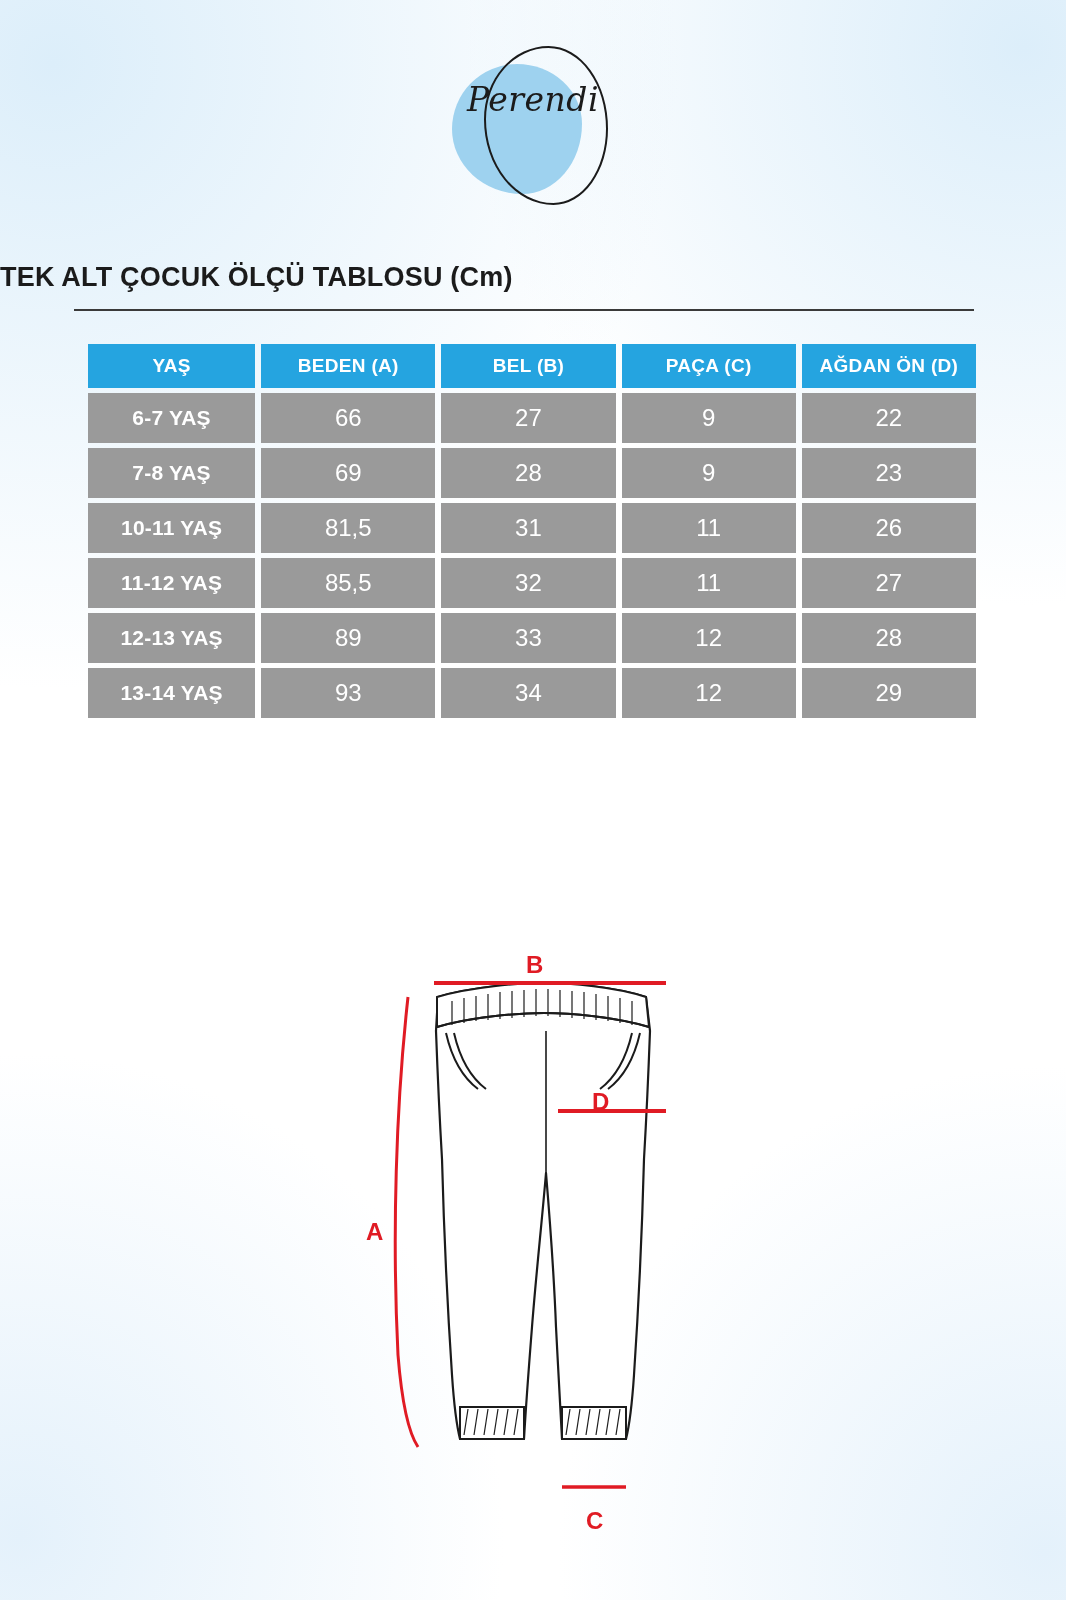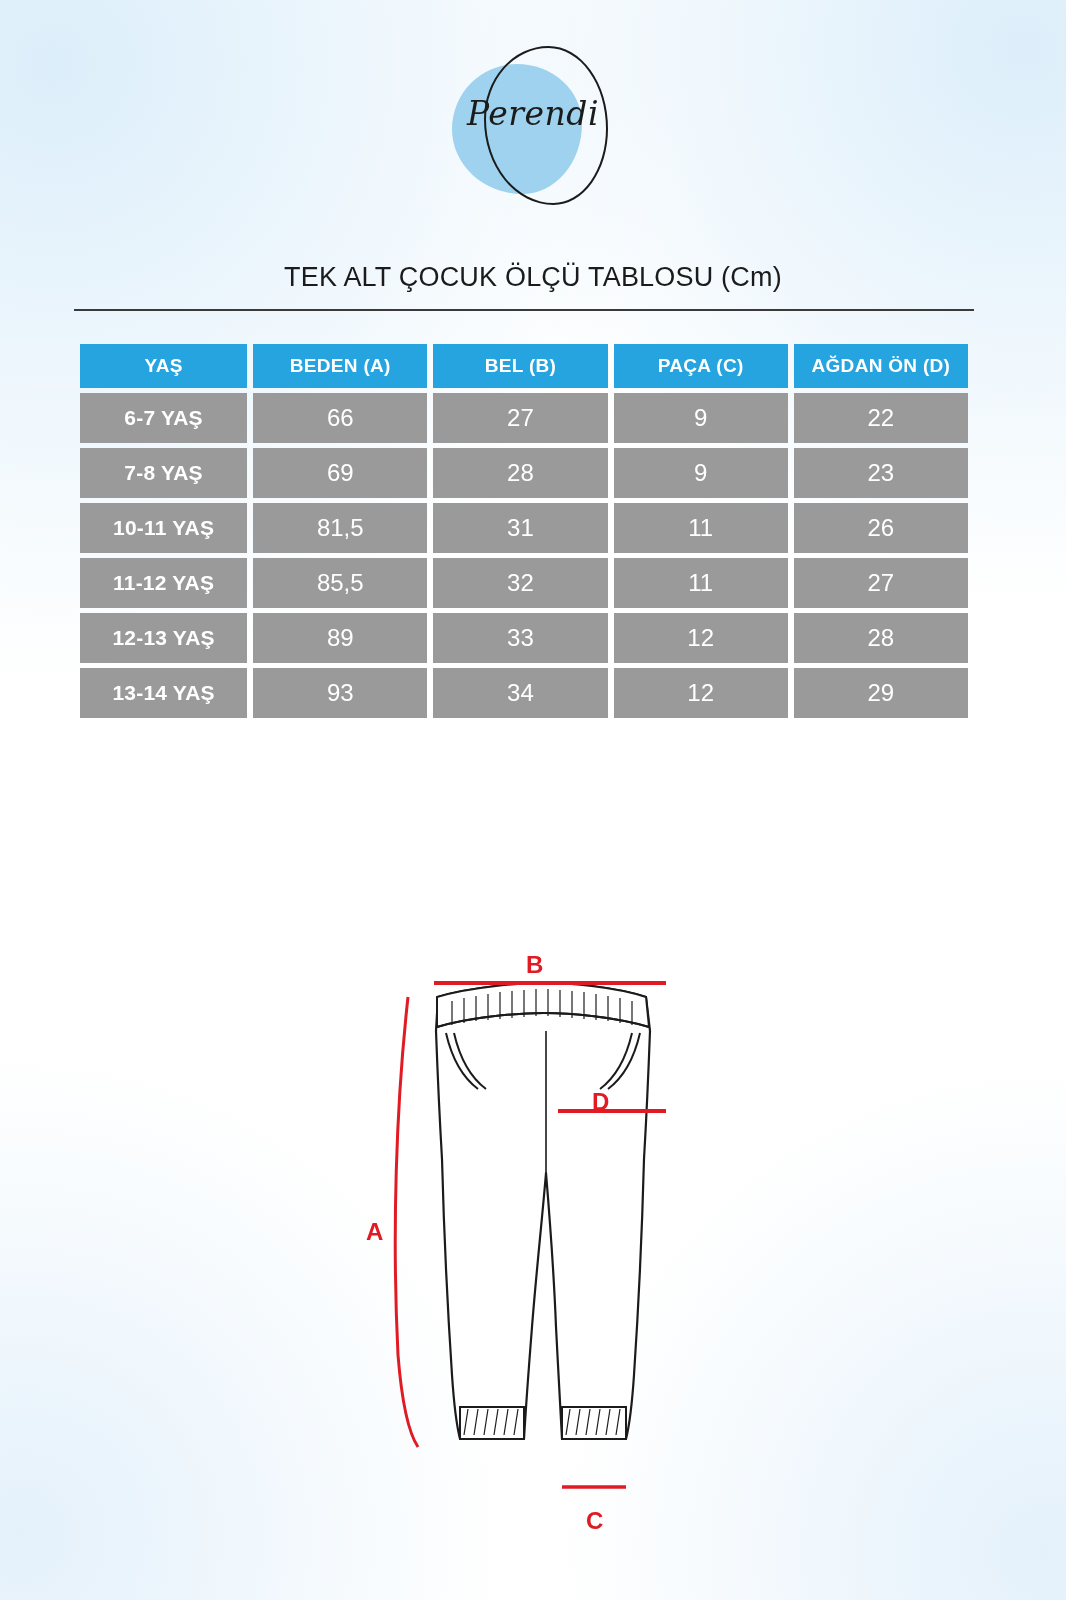--- a/index.html
+++ b/index.html
@@ -57,55 +57,55 @@
     left: 14px;
     top: 18px;
     width: 130px;
     height: 130px;
     background: #9ed2ef;
     border-radius: 50% 50% 46% 54% / 50% 46% 54% 50%;
   }
   .logo-text {
     position: absolute;
     left: 0;
-    top: 48px;
+    top: 34px;
     width: 190px;
     text-align: center;
     font-family: "DejaVu Serif", serif;
     font-style: italic;
     font-size: 33px;
     color: #1b1b1b;
     letter-spacing: 0.5px;
   }
 
   
   .title {
     position: absolute;
     left: 0;
     right: 0;
     top: 262px;
-    text-align: center;
+    text-align: left;
     font-size: 27px;
-    font-weight: normal;
+    font-weight: bold;
     color: #1b1b1b;
     letter-spacing: 0.2px;
   }
   .title-rule {
     position: absolute;
     left: 74px;
     width: 900px;
     top: 309px;
     height: 2px;
     background: #3a3a3a;
   }
 
   
   .table {
     position: absolute;
-    left: 74px;
+    left: 82px;
     top: 339px;
     width: 900px;
     border-collapse: separate;
     border-spacing: 6px 5px;
   }
   .table th {
     background: #25a4e0;
     color: #ffffff;
     font-size: 19px;
     font-weight: bold;

